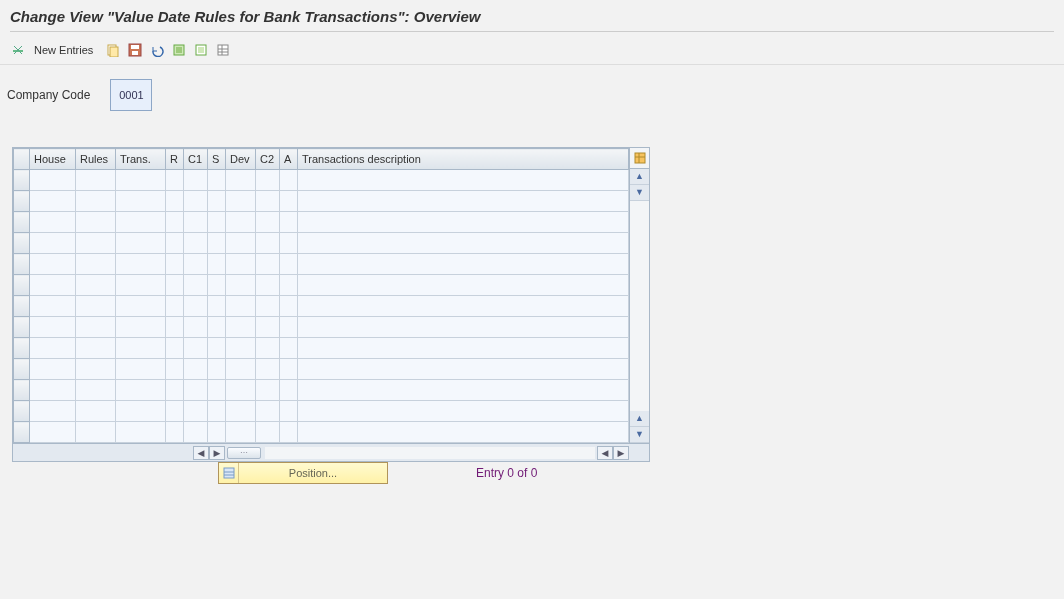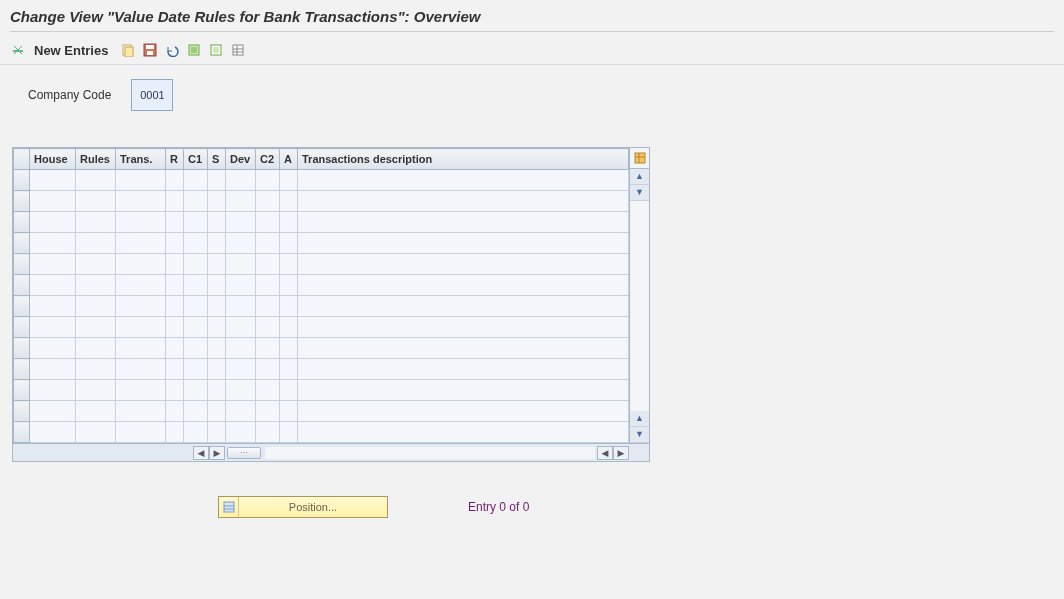--- a/index.html
+++ b/index.html
@@ -39,39 +39,38 @@
     .toolbar .tool-btn {
       display: inline-flex;
       align-items: center;
       justify-content: center;
       min-width: 20px;
       height: 20px;
       margin-right: 2px;
       cursor: pointer;
     }
     .toolbar .new-entries {
-      font-size: 13px;
+      font-size: 11px;
       color: #333;
       padding: 0 8px 0 4px;
-      font-weight: bold;
     }
     .watermark {
       position: absolute;
       left: 275px;
       top: 0px;
       font-size: 18px;
       color: rgba(255,140,30,0.45);
       font-family: Arial, sans-serif;
       letter-spacing: 0.5px;
       pointer-events: none;
     }
     .field-row {
       display: flex;
       align-items: center;
-      padding: 14px 12px 6px 28px;
+      padding: 14px 12px 6px 7px;
     }
     .field-label {
       font-size: 12px;
       color: #333;
       margin-right: 20px;
     }
     .field-input {
       width: 42px;
       height: 32px;
       font-size: 11px;
@@ -94,21 +93,21 @@
     .grid-main {
       flex: 1 1 auto;
     }
     table.grid {
       border-collapse: collapse;
       width: 100%;
     }
     table.grid th {
       background: linear-gradient(#f3f5f7,#dde4eb);
       border: 1px solid #a9b8c8;
-      font-weight: bold;
+      font-weight: normal;
       font-size: 11px;
       color: #333;
       text-align: left;
       padding: 2px 4px;
       height: 21px;
       white-space: nowrap;
     }
     table.grid th.selector, table.grid td.selector {
       width: 16px;
       background: linear-gradient(#f3f5f7,#dde4eb);
@@ -178,22 +177,22 @@
     .htrack {
       flex:1;
       height:12px;
       background:#f3f5f7;
       margin: 0 2px;
     }
 
     .footer-row {
       display:flex;
       align-items:center;
-      margin-top: 34px;
       padding-left: 218px;
+      gap: 8px;
     }
     .position-btn {
       width: 170px;
       height: 22px;
       border:1px solid #b0945a;
       background: linear-gradient(#fffad0,#fff2a8);
       display:flex;
       align-items:center;
       cursor:pointer;
     }

